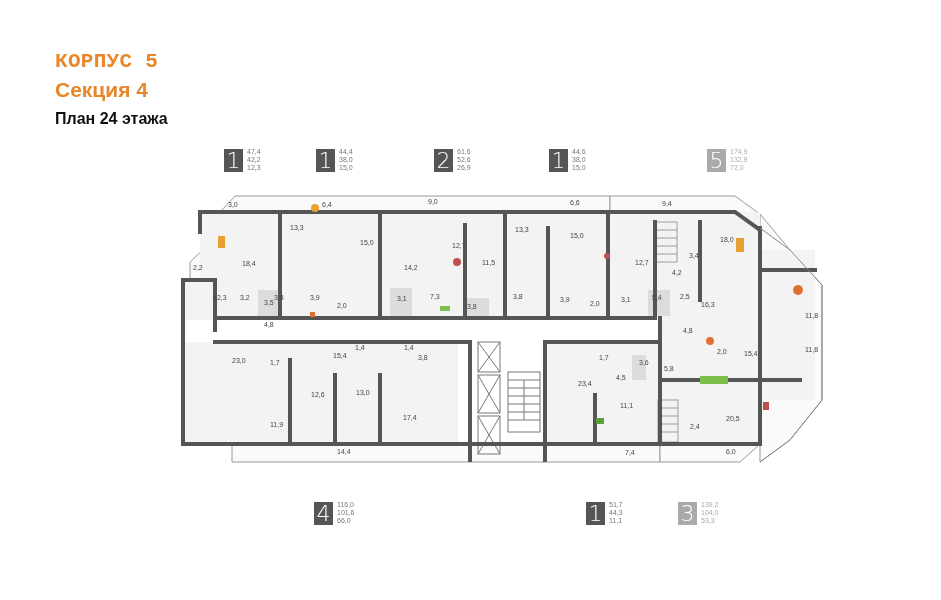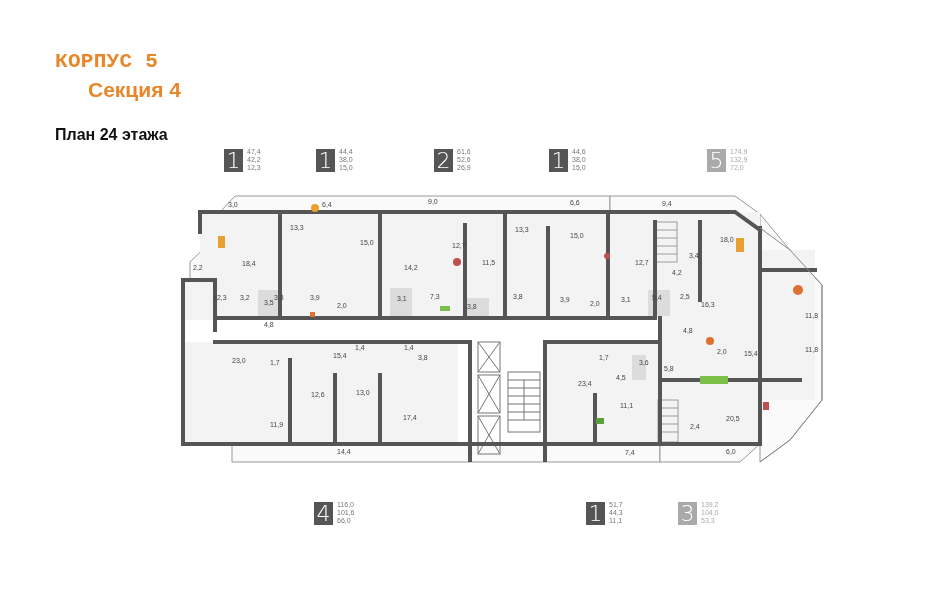--- a/index.html
+++ b/index.html
@@ -1,20 +1,20 @@
 <!DOCTYPE html>
 <html><head>
 <meta charset="utf-8">
 <style>
   html,body{margin:0;padding:0;background:#fff;}
   body{width:941px;height:600px;position:relative;overflow:hidden;font-family:"Liberation Sans",sans-serif;}
   .title-block{position:absolute;left:55px;top:48px;}
   .t1{color:#e8862a;font-weight:bold;font-size:21px;line-height:28px;letter-spacing:0.3px;font-family:Liberation Mono, monospace;}
-  .t2{color:#e8862a;font-weight:bold;font-size:21px;line-height:28px;margin-left:33px;}
-  .t3{color:#111;font-weight:bold;font-size:16px;line-height:22px;margin-top:20px;}
+  .t2{color:#e8862a;font-weight:bold;font-size:21px;line-height:28px;}
+  .t3{color:#111;font-weight:bold;font-size:16px;line-height:22px;margin-top:4px;}
   .apt{position:absolute;display:flex;align-items:center;gap:4px;}
   .apt .badge{width:19px;height:23px;color:#fff;font-size:22px;line-height:23px;text-align:center;font-family:"DejaVu Sans",sans-serif;font-weight:300;}
   .apt .vals{display:flex;flex-direction:column;font-size:7px;line-height:8px;color:#777;}
   .apt.dark .badge{background:#555;}
   .apt.light .badge{background:#aaa;}
   .apt.light .vals{color:#aaa;}
   svg.plan{position:absolute;left:0;top:0;}
   .lbl{font-family:"Liberation Sans",sans-serif;font-size:7px;fill:#444;}
 </style>
 </head>

